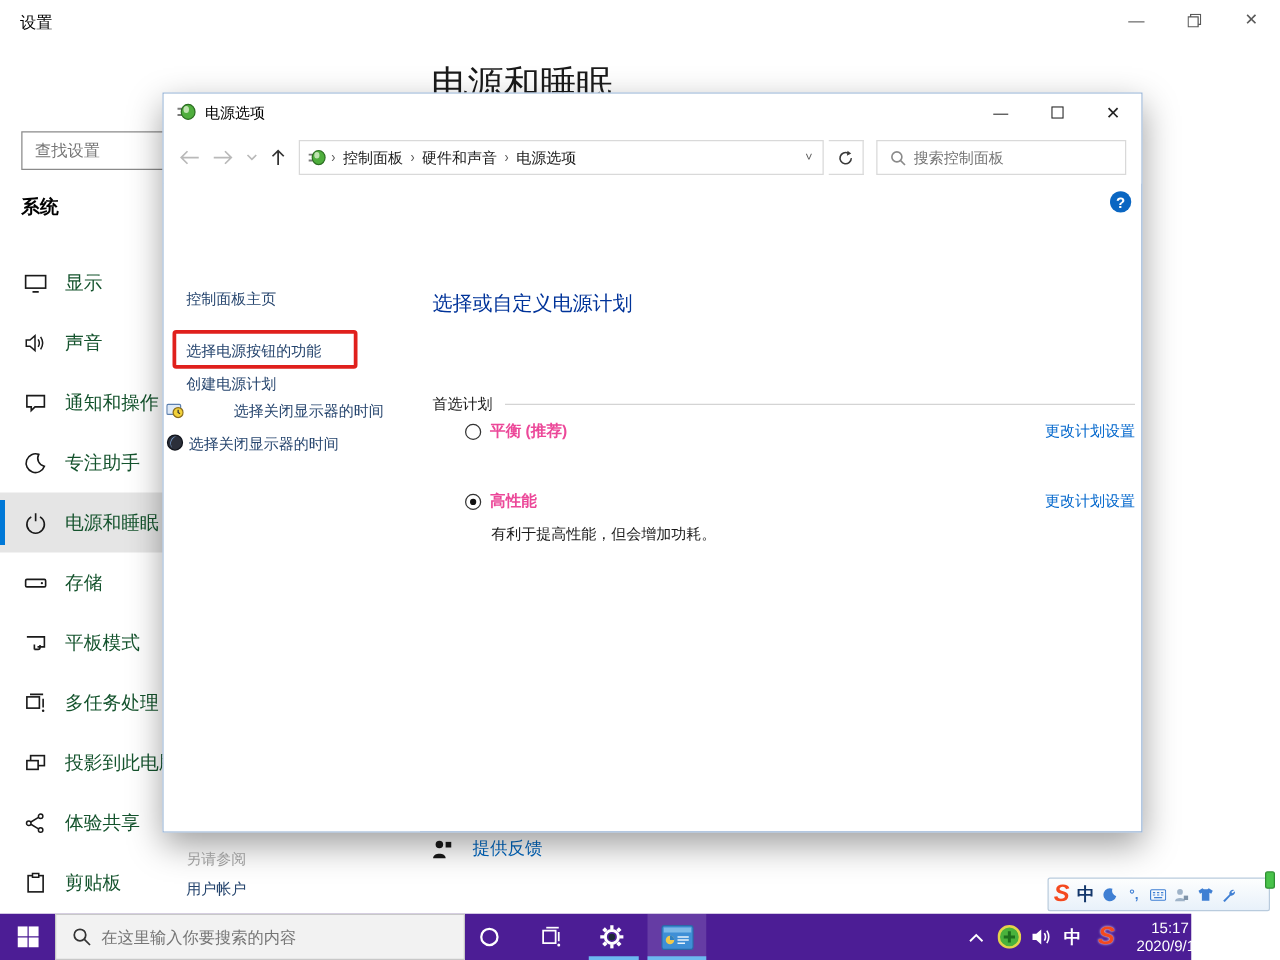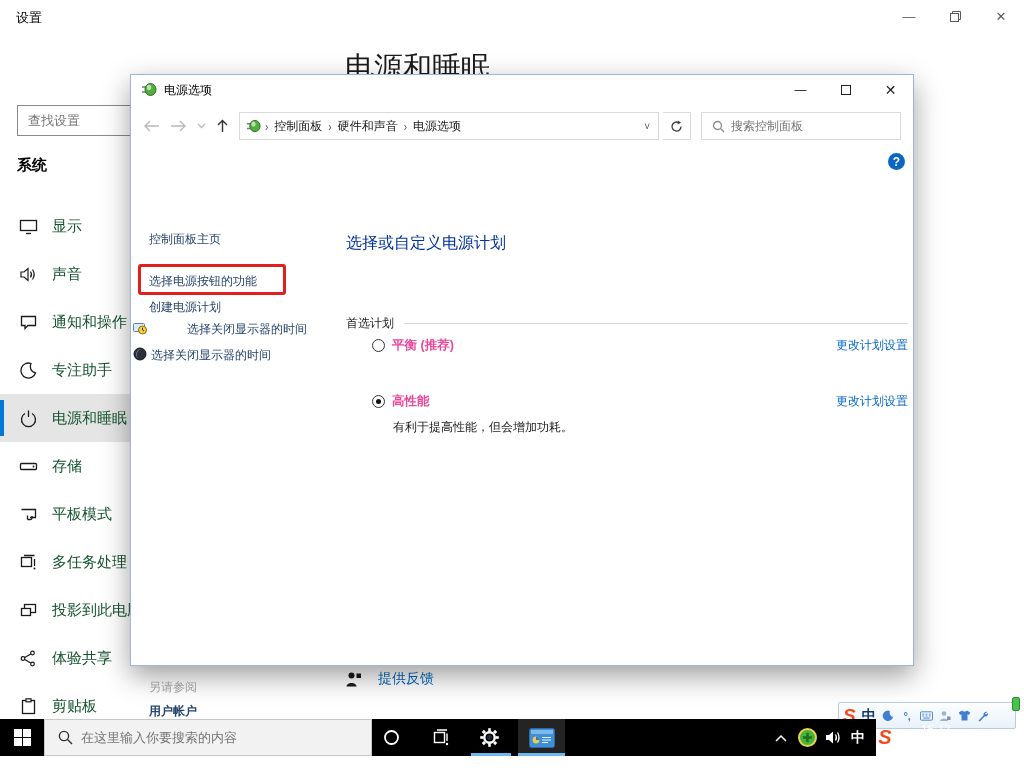--- a/index.html
+++ b/index.html
@@ -47,21 +47,21 @@
   .p-search { position:absolute; left:570px; top:7px; width:200px; height:28px; border:1px solid #d9d9d9; display:flex; align-items:center; background:#fff; }
   .p-search .mag { margin:0 6px 0 10px; display:flex; }
   .p-search input { border:none; outline:none; flex:1; font-size:12px; color:#555; font-family:inherit; background:transparent; }
 
   .p-left { position:absolute; left:0; top:72px; width:205px; bottom:0; background:#fff; }
   .tasklink { position:absolute; left:18px; font-size:12px; color:#26456e; white-space:nowrap; cursor:pointer; }
   .tasklink.iconed { left:20px; }
   .ticon { position:absolute; left:2px; width:14px; height:14px; }
   .redbox { position:absolute; left:7px; top:117px; width:148px; height:31px; border:3px solid #e0201c; border-radius:3px; }
   .seealso { position:absolute; left:18px; top:532px; font-size:12px; color:#9b9b9b; }
-  .seealso-link { position:absolute; left:18px; top:556px; font-size:12px; color:#26456e; font-weight:bold; }
+  .seealso-link { position:absolute; left:18px; top:556px; font-size:12px; color:#26456e; font-weight:normal; }
 
   .p-content { position:absolute; left:215px; top:72px; width:562px; bottom:0; }
   .helpbtn { position:absolute; right:3px; top:6px; width:17px; height:17px; border-radius:50%; background:#0a66c2; color:#fff;
              font-size:12px; font-weight:bold; display:flex; align-items:center; justify-content:center; }
   .c-title { position:absolute; left:0; top:86px; font-size:16px; color:#003399; }
   .c-desc { position:absolute; left:0; top:114px; width:562px; font-size:12.5px; line-height:21px; color:#1a1a1a; }
   .c-desc a { color:#0066cc; text-decoration:underline; }
   .sec-row { position:absolute; left:0; top:168px; width:562px; display:flex; align-items:center; }
   .sec-row .lbl { font-size:12px; color:#1a1a1a; margin-right:10px; white-space:nowrap; }
   .sec-row .line { flex:1; height:1px; background:#d4d4d4; }
@@ -80,21 +80,21 @@
 
   
   .sogou { position:absolute; left:838px; top:702px; width:178px; height:27px; z-index:8; background:linear-gradient(#fdfefe,#e8f1fa);
            border:1px solid #b9cbdd; border-radius:2px; display:flex; align-items:center; gap:6px; padding:0 4px; }
   .sogou .slogo { font-size:19px; font-weight:900; color:#f4491f; font-style:italic; line-height:1; text-shadow:0 0 1px #fff; }
   .sogou .zh { font-size:14px; font-weight:bold; color:#14376b; }
   .sogou .sg-ic { display:flex; align-items:center; justify-content:center; width:13px; }
   .sg-batt { position:absolute; right:-5px; top:-6px; width:8px; height:14px; background:#49c24a; border:1px solid #2f8f33; border-radius:2px; }
 
   
-  .taskbar { position:absolute; left:0; bottom:12px; width:876px; height:37px; background:#000000; z-index:10; }
+  .taskbar { position:absolute; left:0; bottom:0; width:953px; height:37px; background:#4c1d95; z-index:10; }
   .tb-start { position:absolute; left:0; top:0; width:44px; height:37px; display:flex; align-items:center; justify-content:center; }
   .tb-search { position:absolute; left:44px; top:0; width:328px; height:37px; background:#f2f2f2; border:1px solid #c8c8c8; display:flex; align-items:center; }
   .tb-search .mag { margin:0 8px 0 13px; display:flex; }
   .tb-search input { border:none; outline:none; flex:1; background:transparent; font-size:13px; color:#444; font-family:inherit; }
   .tb-btn { position:absolute; top:0; height:37px; width:44px; display:flex; align-items:center; justify-content:center; }
   .tb-underline { position:absolute; bottom:0; height:3px; background:#6cb8f0; }
   .tb-activeapp { position:absolute; left:518px; top:0; width:47px; height:37px; background:rgba(255,255,255,.14); display:flex; align-items:center; justify-content:center; }
   .tray-text { color:#fff; font-size:14px; }
   .clock { position:absolute; left:905px; top:4px; width:62px; text-align:center; color:#fff; font-size:12px; line-height:15px; }
 </style>

